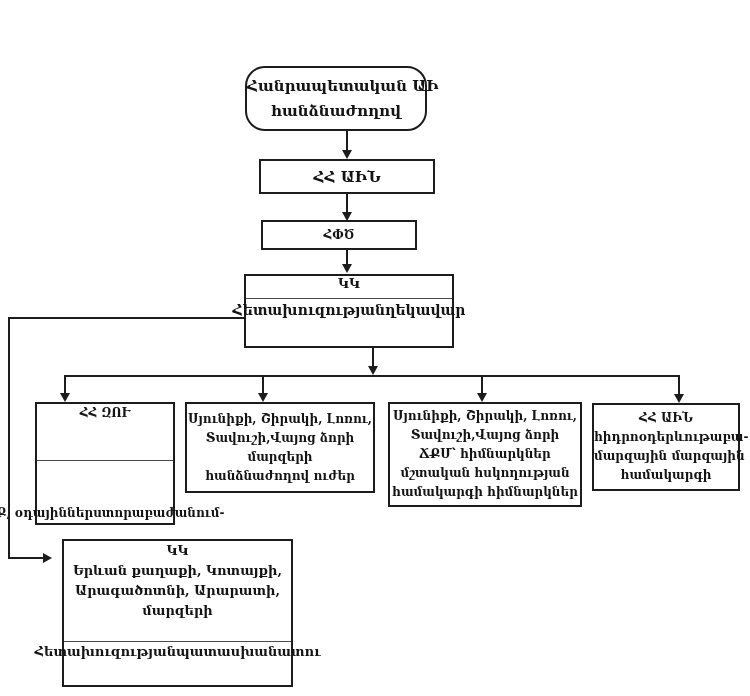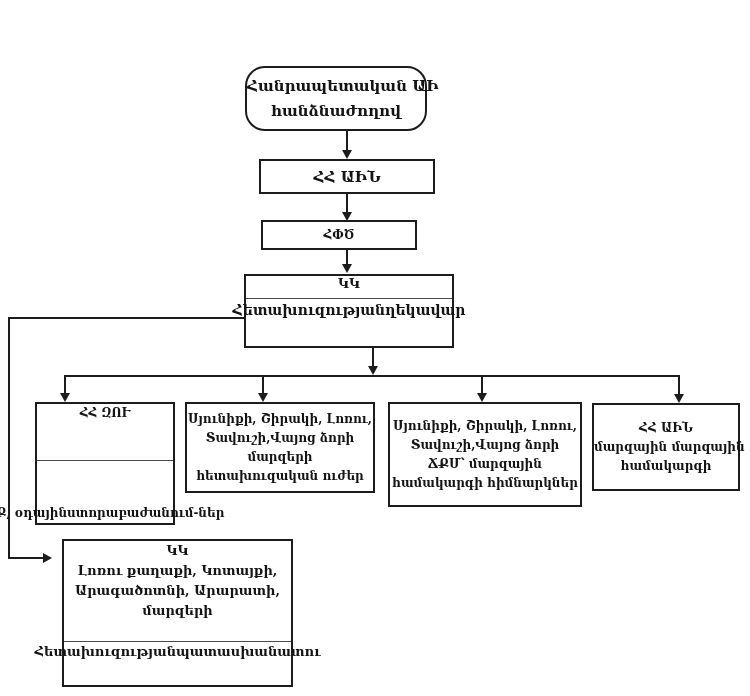--- a/index.html
+++ b/index.html
@@ -95,55 +95,57 @@
         <div>ղեկավար</div>
       </div>
   </div>
 
   <div class="box" id="box-staff">
     <div class="hdr lines">
         <div>ՀՀ ԶՈՒ</div>
       </div>
     <div class="bdy lines">
         <div>ՃՔ, օդային</div>
+        <div>ներ</div>
         <div>ստորաբաժանում-</div>
-        <div>ներ</div>
       </div>
   </div>
 
   <div class="box" id="box-recon">
     <div class="center-v lines">
         <div>Սյունիքի, Շիրակի, Լոռու,</div>
         <div>Տավուշի,Վայոց ձորի</div>
         <div>մարզերի</div>
-        <div>հետախուզական ուժեր</div>
+        <div>հանձնաժողով ուժեր</div>
       </div>
   </div>
 
   <div class="box" id="box-monitor">
     <div class="center-v lines">
         <div>Սյունիքի, Շիրակի, Լոռու,</div>
         <div>Տավուշի,Վայոց ձորի</div>
-        <div>ՃՔՄ՝ մարզային</div>
+        <div>ՃՔՄ՝ հիմնարկներ</div>
+        <div>մշտական հսկողության</div>
         <div>համակարգի հիմնարկներ</div>
       </div>
   </div>
 
   <div class="box" id="box-hydromet">
     <div class="center-v lines">
         <div>ՀՀ ԱԻՆ</div>
+        <div>հիդրոօդերևութաբա-</div>
         <div>մարզային մարզային</div>
         <div>համակարգի</div>
       </div>
   </div>
 
   <div class="box" id="box-regional">
     <div class="hdr lines">
         <div>ԿԿ</div>
-        <div>Լոռու քաղաքի, Կոտայքի,</div>
+        <div>Երևան քաղաքի, Կոտայքի,</div>
         <div>Արագածոտնի, Արարատի,</div>
         <div>մարզերի</div>
       </div>
     <div class="bdy lines">
         <div>Հետախուզության</div>
         <div>պատասխանատու</div>
       </div>
   </div>
 
   <div class="vline" style="left:346px;top:131px;height:21px;"></div>

